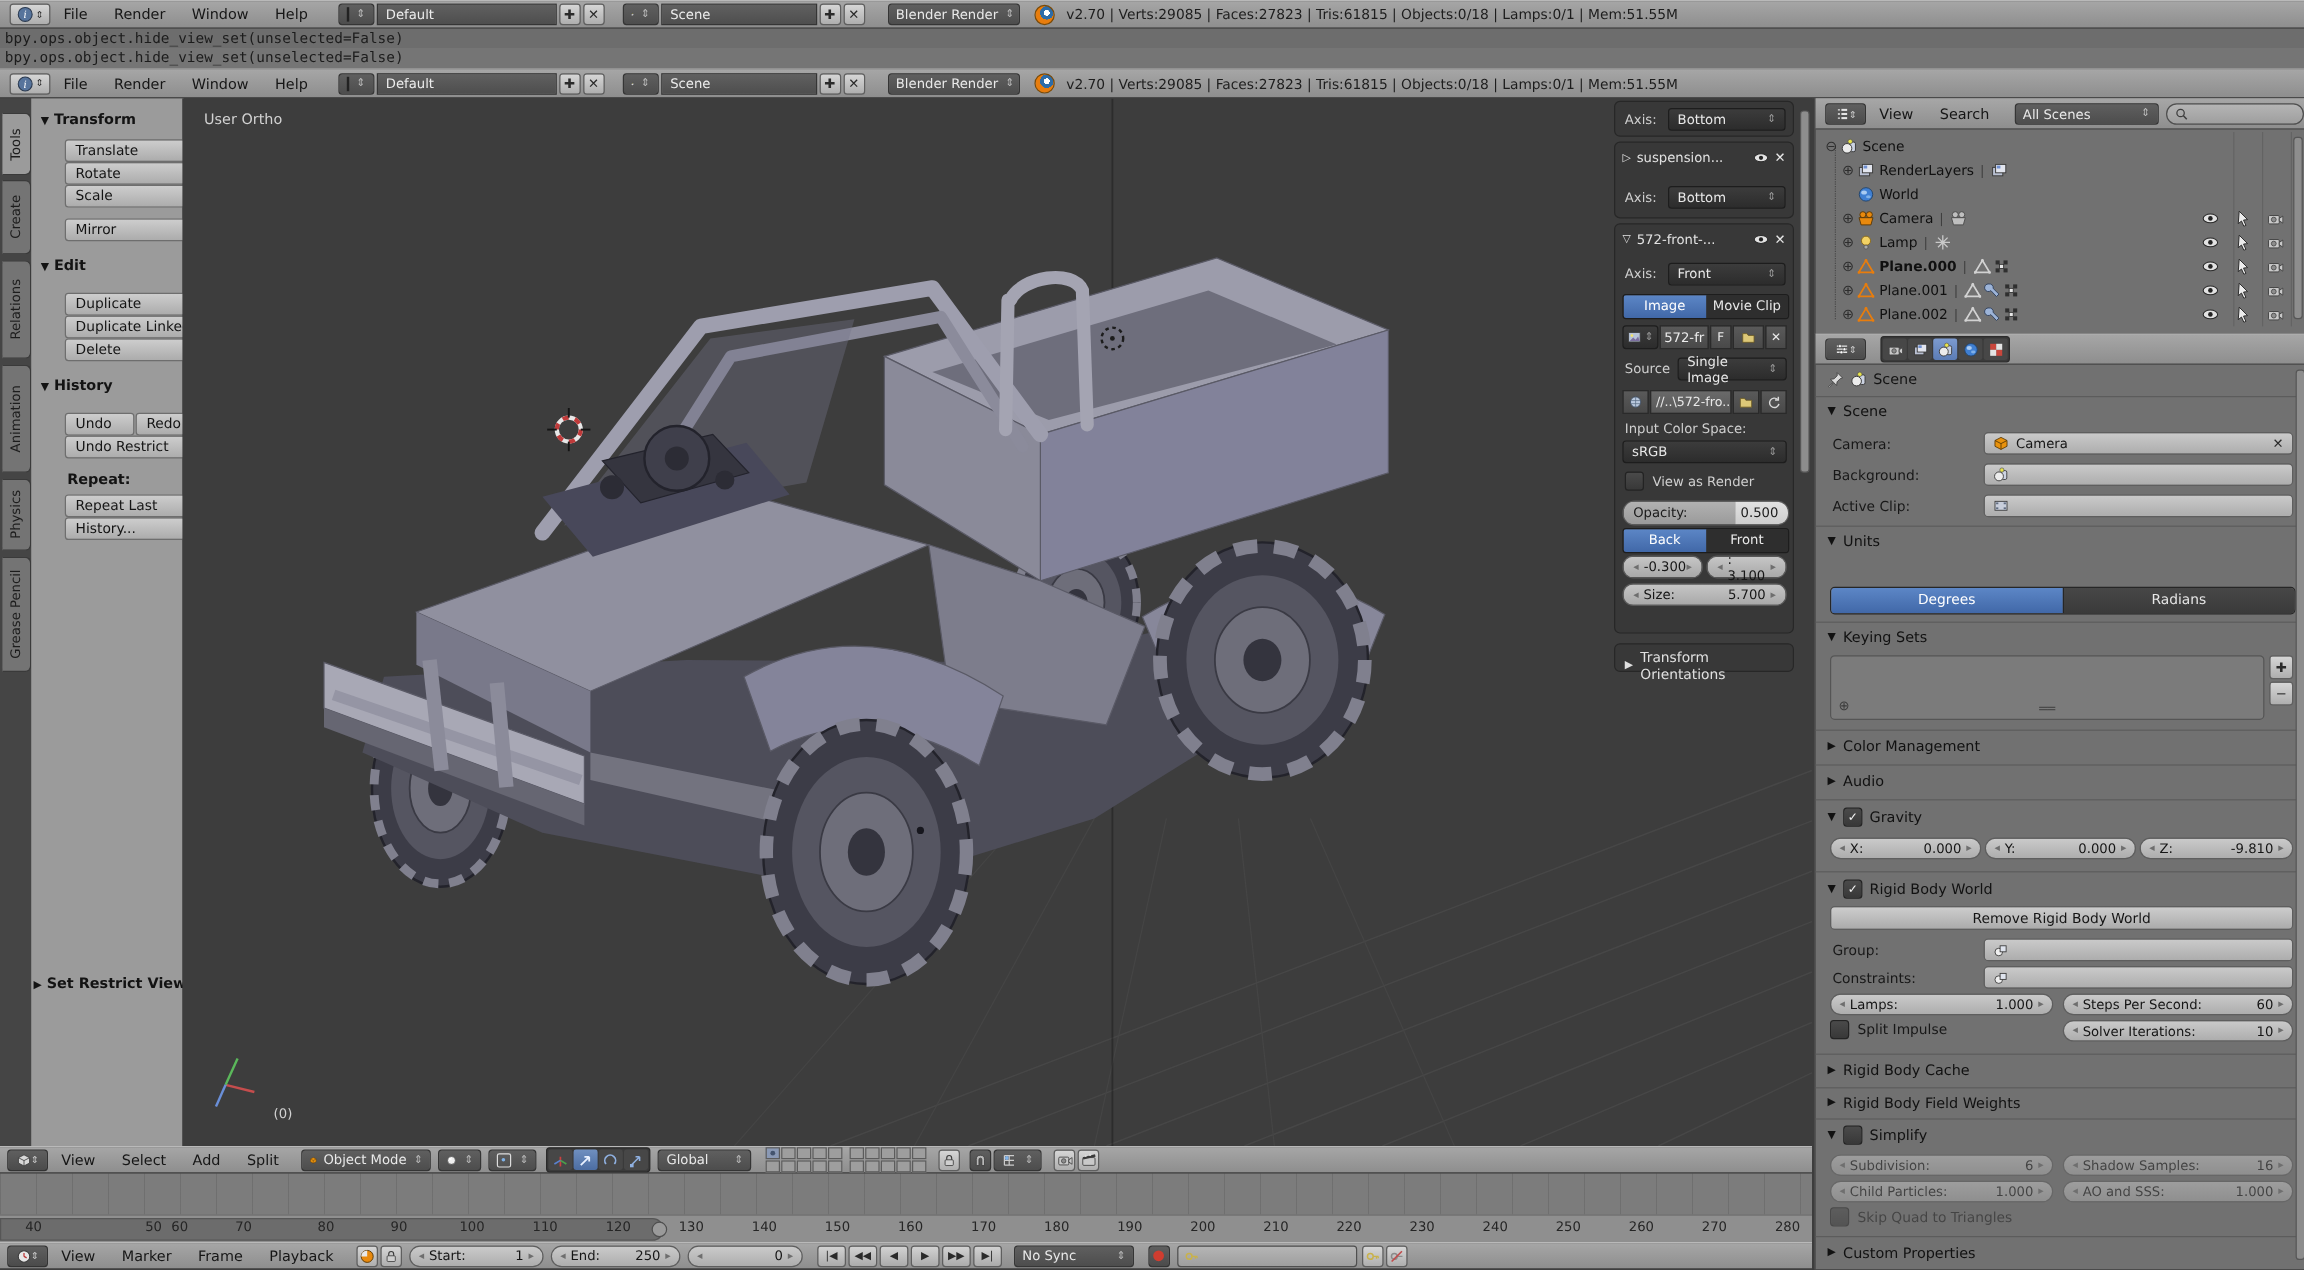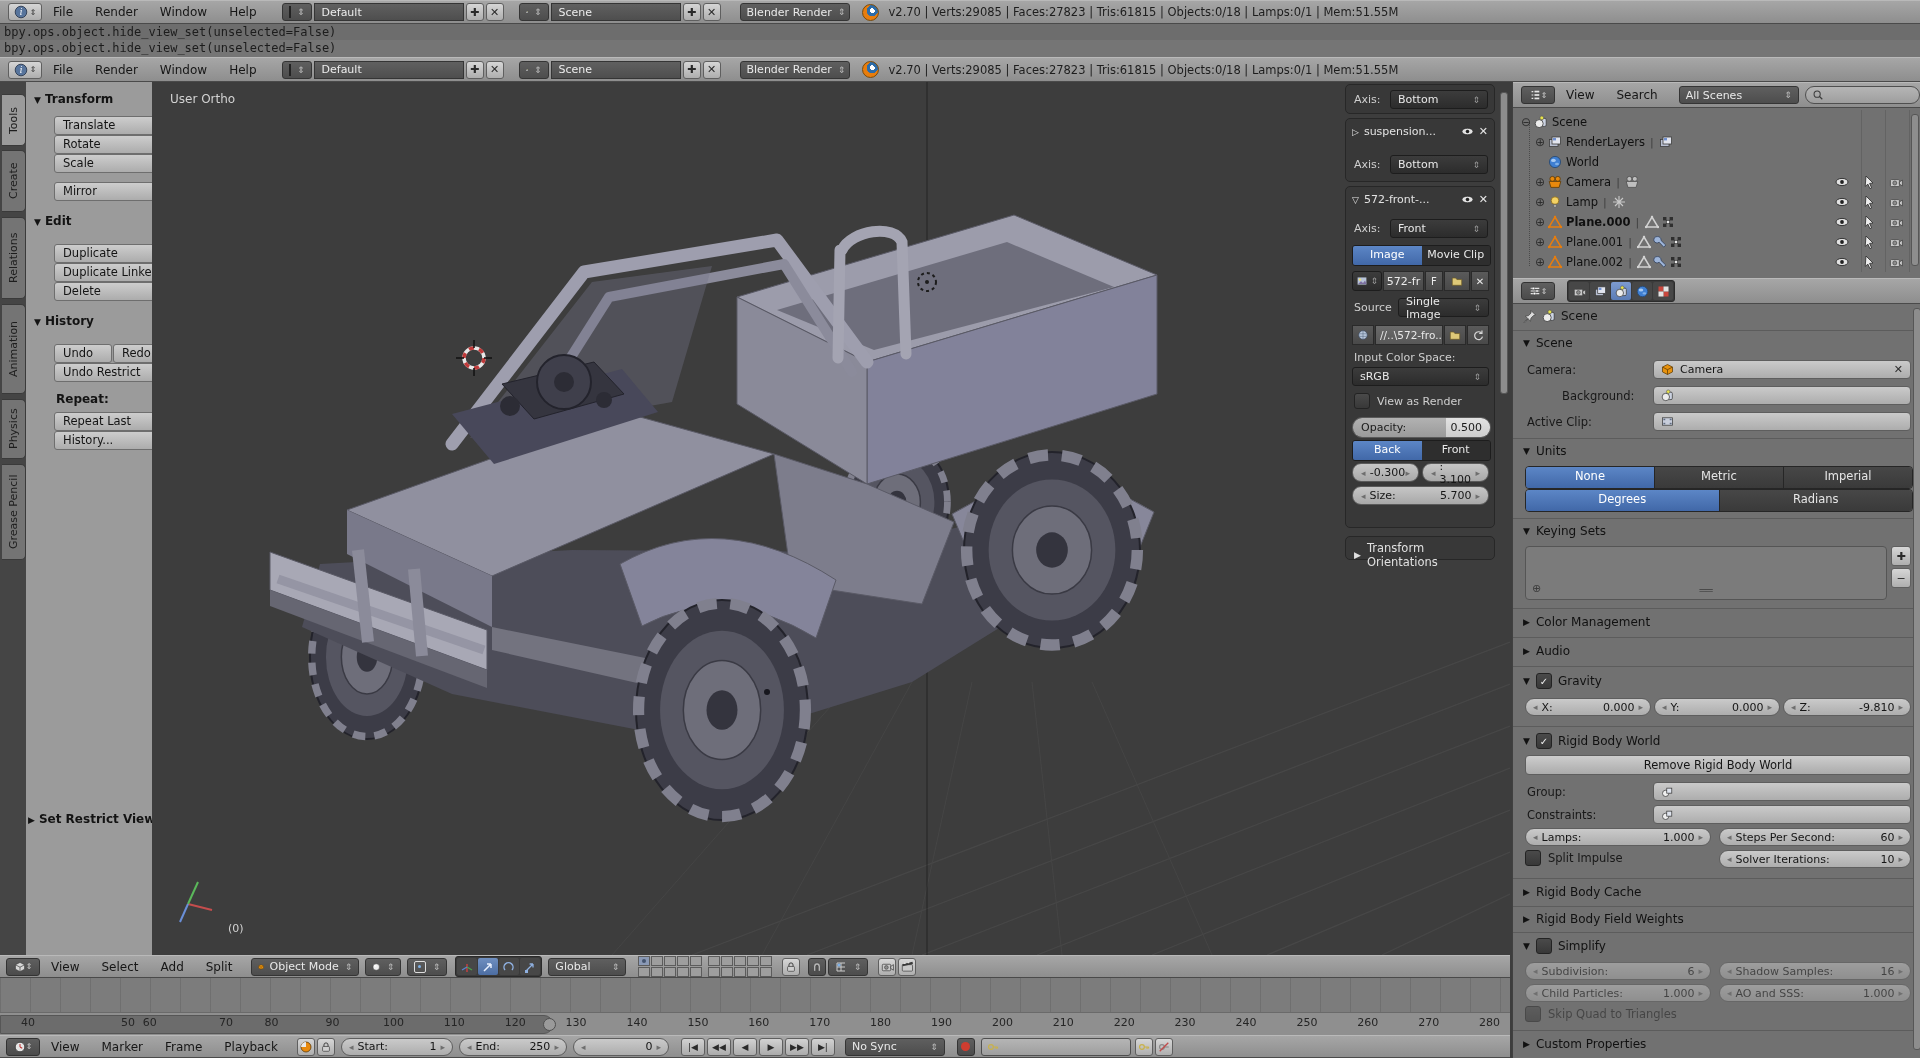--- a/index.html
+++ b/index.html
@@ -793,21 +793,21 @@
       </div>
       <div class="plabel" style="left:14px;top:85px;">Camera:</div>
       <div class="pfield" style="left:140px;top:82px;width:258px;height:19px;border-radius:4px;">
         <svg width="13" height="13" viewBox="0 0 14 14" style="display:block">
           <path d="M7 1.6 L12.4 4.4 V9.6 L7 12.4 L1.6 9.6 V4.4 Z" fill="#e8920d" stroke="#5c3a06" stroke-width=".8"></path>
           <path d="M1.6 4.4 L7 7.2 L12.4 4.4 M7 7.2 V12.4" stroke="#5c3a06" stroke-width=".8" fill="none"></path>
         </svg>
         <span style="margin-left:6px">Camera</span>
         <span style="margin-left:auto;color:#2c2c2c">✕</span>
       </div>
-      <div class="plabel" style="left:14px;top:111px;margin-left:35px;">Background:</div>
+      <div class="plabel" style="left:14px;top:111px;">Background:</div>
       <div class="pfield" style="left:140px;top:108px;width:258px;height:19px;border-radius:4px;">
         <svg width="13" height="13" viewBox="0 0 14 14" style="display:block">
           <rect x="7.6" y="3.4" width="4.6" height="8" rx="1.4" fill="#ccd3e2" stroke="#3a3a3a" stroke-width=".8"></rect>
           <circle cx="5.2" cy="8.6" r="4" fill="#ececec" stroke="#3a3a3a" stroke-width=".8"></circle>
           <circle cx="7.8" cy="2.9" r="1.9" fill="#e8e34a" stroke="#555" stroke-width=".6"></circle>
         </svg>
       </div>
       <div class="plabel" style="left:14px;top:137px;">Active Clip:</div>
       <div class="pfield" style="left:140px;top:134px;width:258px;height:19px;border-radius:4px;">
         <svg width="13" height="13" viewBox="0 0 14 14" style="display:block">
@@ -816,25 +816,20 @@
           <rect x="2.6" y="8.4" width="2" height="1.6" fill="#5f6b80"></rect>
           <rect x="9.4" y="4" width="2" height="1.6" fill="#5f6b80"></rect>
           <rect x="9.4" y="8.4" width="2" height="1.6" fill="#5f6b80"></rect>
         </svg>
       </div>
       <div class="sep" style="top:160px;"></div>
       <div class="phead" style="top:166px;">
         <span style="font-size:9px">▼</span>
         <span>Units</span>
       </div>
-      <div class="tglrow" style="left:12px;top:188px;width:386px;height:21px;">
-        <div class="sel">None</div>
-        <div>Metric</div>
-        <div>Imperial</div>
-      </div>
       <div class="tglrow" style="left:12px;top:211px;width:386px;height:21px;">
         <div class="sel">Degrees</div>
         <div>Radians</div>
       </div>
       <div class="sep" style="top:240px;"></div>
       <div class="phead" style="top:246px;">
         <span style="font-size:9px">▼</span>
         <span>Keying Sets</span>
       </div>
       <div style="position:absolute;left:12px;top:268px;width:360px;height:52px;background:#7b7b7b;border:1px solid #555;border-radius:4px;">
@@ -1095,21 +1090,21 @@
       </div>
     </div>
 
   <div id="tl" class="abs" style="left:0;top:978px;width:1510px;height:57px;">
     <div id="ruler" style="top:34px;">
       <div id="rband" style="width:551px;"></div>
       <div class="abs" style="left:543px;top:5px;width:11px;height:11px;border-radius:50%;background:#9a9a9a;border:1px solid #4f4f4f;"></div>
     <div class="rnum" style="left:28px;">40</div>
         <div class="rnum" style="left:92px;margin-left:36px;">50</div>
         <div class="rnum" style="left:149.8px;">60</div>
-        <div class="rnum" style="left:226px;">70</div>
+        <div class="rnum" style="left:203px;">70</div>
         <div class="rnum" style="left:271.6px;">80</div>
         <div class="rnum" style="left:332.5px;">90</div>
         <div class="rnum" style="left:393.4px;">100</div>
         <div class="rnum" style="left:454.3px;">110</div>
         <div class="rnum" style="left:515.2px;">120</div>
         <div class="rnum" style="left:576.1px;">130</div>
         <div class="rnum" style="left:637px;">140</div>
         <div class="rnum" style="left:697.9px;">150</div>
         <div class="rnum" style="left:758.8px;">160</div>
         <div class="rnum" style="left:819.6999999999999px;">170</div>

